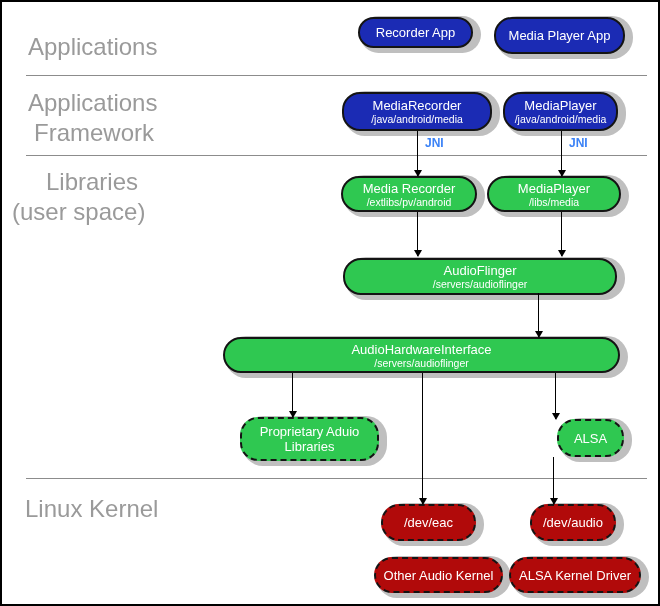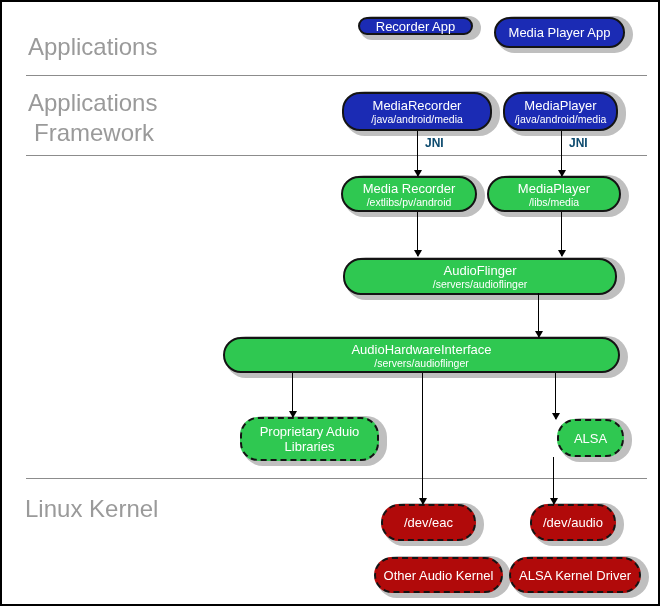--- a/index.html
+++ b/index.html
@@ -18,46 +18,50 @@
   .green{background:var(--lib_green);}
   .red{background:var(--kernel_red);}
   .dashed{border-style:dashed;margin-left:17px;}
   .node .t{font-size:13px;line-height:15px;padding:0 4px;}
   .node .s{font-size:10.5px;line-height:12px;}
 
   .varrow{position:absolute;width:0;border-left:1px solid #000;}
   .varrow::after{content:"";position:absolute;left:-4.5px;bottom:-1px;width:0;height:0;
         border-left:4px solid transparent;border-right:4px solid transparent;border-top:7px solid #000;}
 
-  .jni{position:absolute;color:#0c4a6e;font-size:12px;font-weight:bold;line-height:14px;}
+  .jni{position:absolute;color:#3b82f6;font-size:12px;font-weight:bold;line-height:14px;}
 </style>
 </head>
 <body>
 
 <div class="frame">
 
   <div class="divider" style="top:73px;"></div>
   <div class="divider" style="top:153px;"></div>
   <div class="divider" style="top:476px;"></div>
 
   <div class="seclabel" style="left:26px;top:30px;">
     <span>Applications</span>
   </div>
   <div class="seclabel" style="left:26px;top:86px;">
     <span>Applications</span>
     <span style="padding-left:6px;">Framework</span>
   </div>
+  <div class="seclabel" style="left:10px;top:165px;">
+    <span style="padding-left:34px;">Libraries</span>
+    <span>(user space)</span>
+  </div>
   <div class="seclabel" style="left:23px;top:492px;">
     <span>Linux Kernel</span>
   </div>
 
-  <div class="node blue" style="left:356px;top:15px;width:115px;height:18px;">
+  <div class="node blue" style="left:356px;top:15px;width:115px;height:31px;">
     <div class="t">Recorder App</div>
   </div>
-  <div class="node blue" style="left:492px;top:15px;width:131px;height:31px;">
+  <div class="node blue" style="left:492px;top:15px;width:131px;height:37px;">
     <div class="t">Media Player App</div>
   </div>
 
   <div class="node blue" style="left:340px;top:90px;width:150px;height:39px;">
     <div class="t">MediaRecorder</div>
     <div class="s">/java/android/media</div>
   </div>
   <div class="node blue" style="left:501px;top:90px;width:115px;height:39px;">
     <div class="t">MediaPlayer</div>
     <div class="s">/java/android/media</div>

